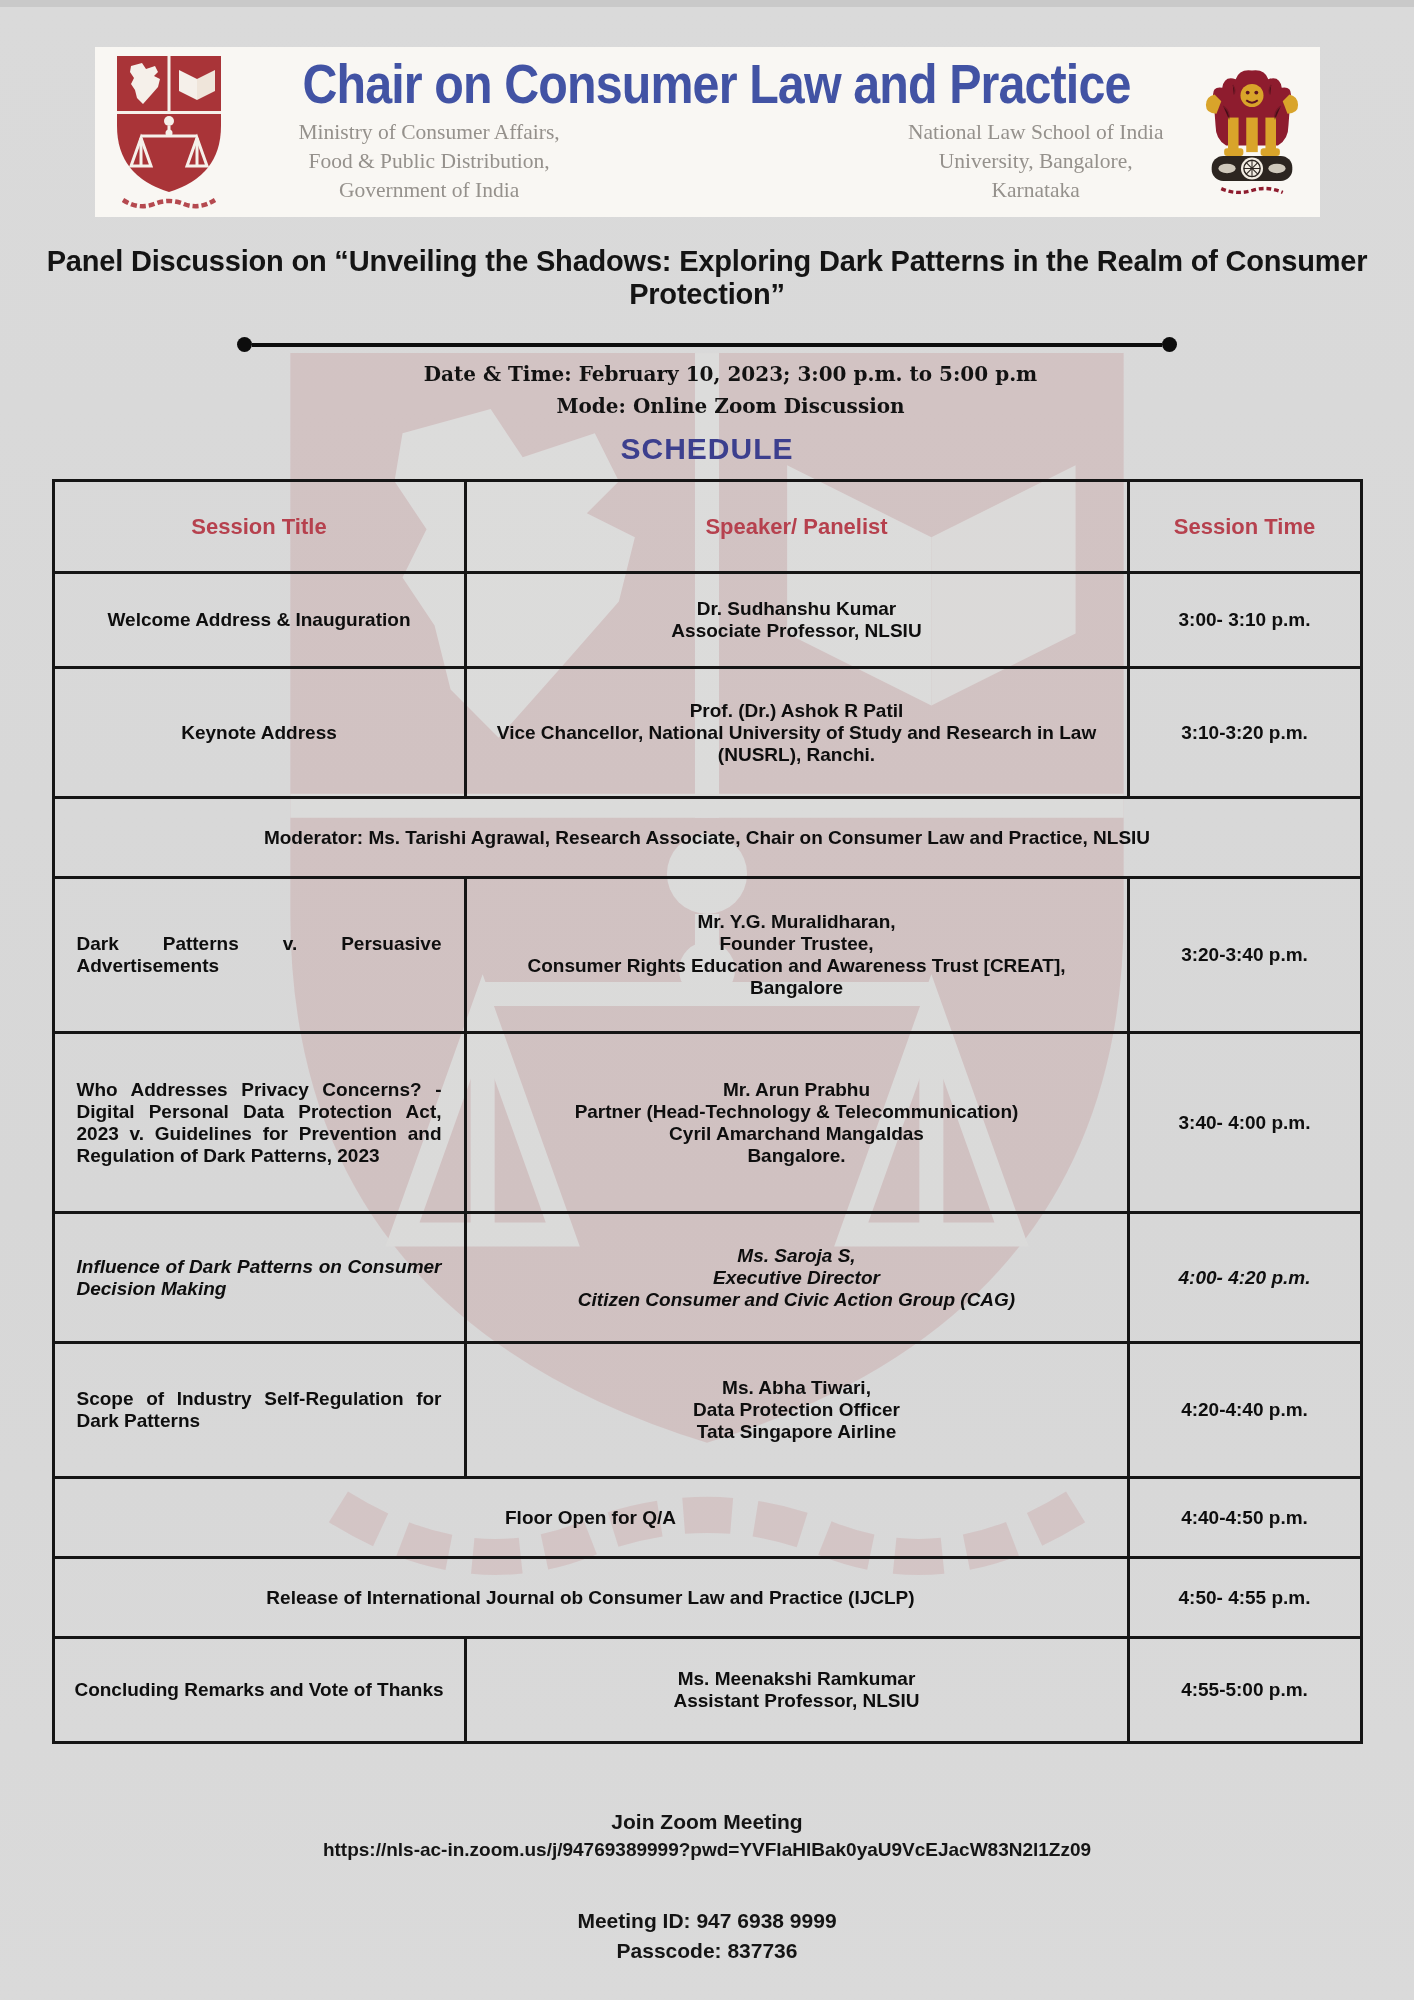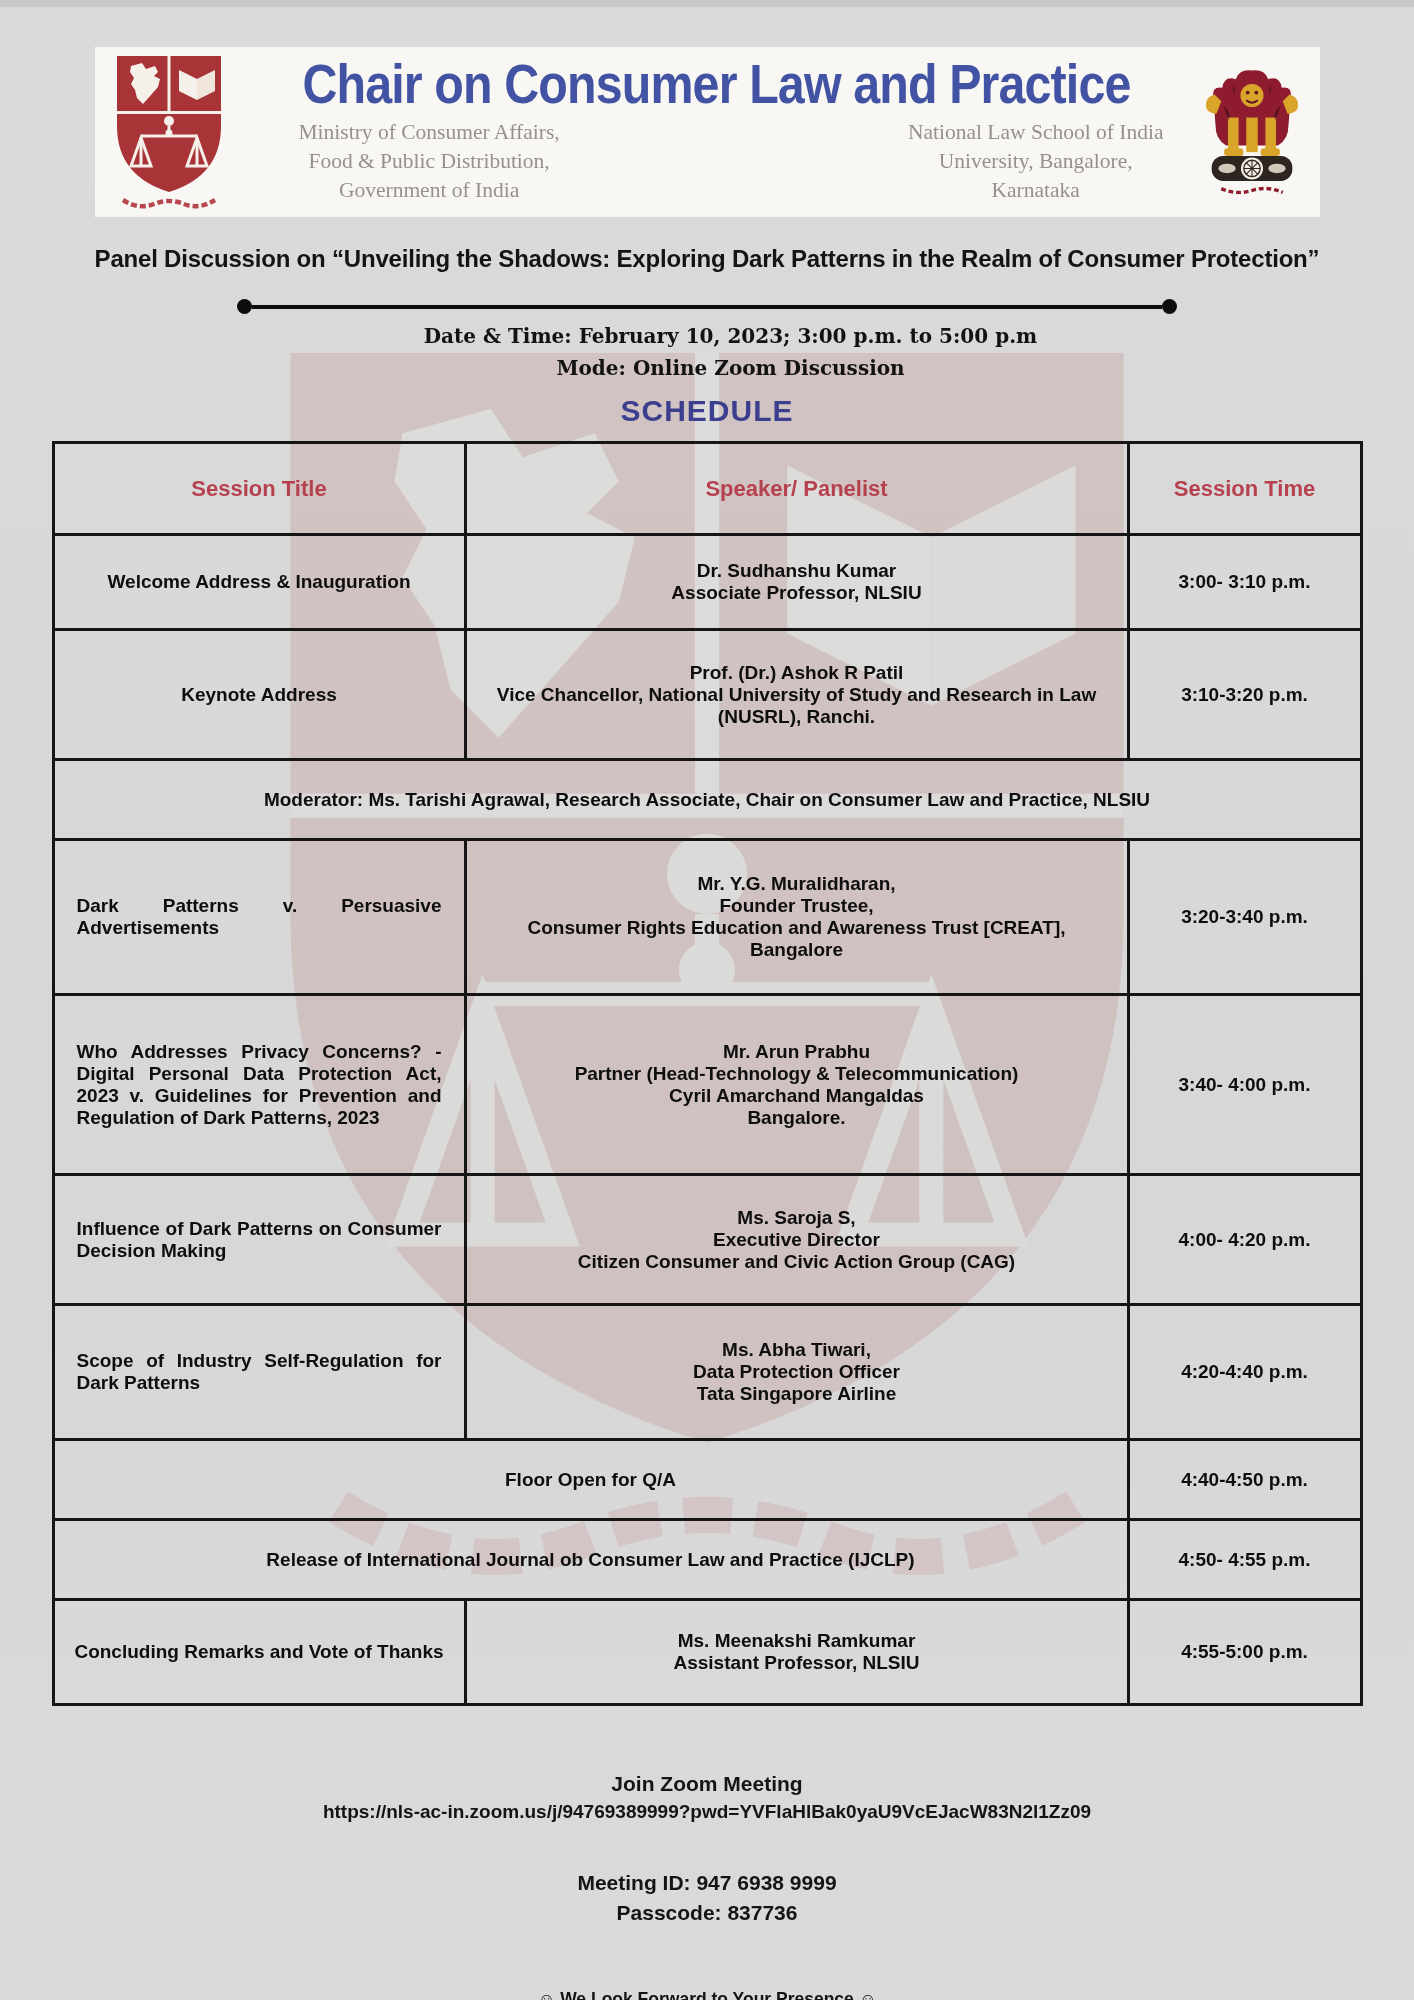--- a/index.html
+++ b/index.html
@@ -33,21 +33,21 @@
     width:100%; display:flex; justify-content:space-between;
     padding:6px 40px 0 70px;
   }
   .org-block {
     font-family:"Liberation Serif", serif; color:#95918c; font-size:21.5px;
     line-height:1.35; text-align:center; white-space:pre-line;
   }
 
   
   .event-title {
-    margin-top:28px; text-align:center; font-size:24px; font-weight:bold;
+    margin-top:28px; text-align:center; font-size:29px; font-weight:bold;
     color:#141414; letter-spacing:-0.2px;
   }
   .divider { width:940px; margin:26px auto 0; display:flex; align-items:center; }
   .divider .dot { width:15px; height:15px; border-radius:50%; background:#0d0d0d; flex:0 0 auto; }
   .divider .line { flex:1; height:4px; background:#0d0d0d; }
   .meta-line {
     text-align:center; font-family:"DejaVu Serif", serif; font-weight:bold;
     font-size:20px; color:#121212; margin-top:10px;padding-left:47px;
   }
   .meta-line.mode { margin-top:8px; }
@@ -60,21 +60,21 @@
   table.sched {
     width:1308px; margin:13px auto 0; border-collapse:collapse; table-layout:fixed;
     background:transparent;
   }
   .sched col.c1 { width:412px; } .sched col.c2 { width:663px; } .sched col.c3 { width:233px; }
   .sched th, .sched td { border:3px solid #151515; vertical-align:middle; }
   .sched th { color:#b6414e; font-size:22px; font-weight:800; }
   .sched td { font-size:19px; font-weight:bold; color:#0e0e0e; }
   tr.r0 { height:92px; } tr.r1 { height:95px; } tr.r2 { height:130px; }
   tr.r3 { height:80px; } tr.r4 { height:155px; } tr.r5 { height:180px; }
-  tr.r6 { height:130px; } tr.r7 { height:135px; } tr.r8 { height:80px; }
+  tr.r6 { height:130px;font-style:italic; } tr.r7 { height:135px; } tr.r8 { height:80px; }
   tr.r9 { height:80px; } tr.r10 { height:105px; }
   .cell-title { padding:0 22px; }
   .t-center { text-align:center; padding:0 12px; }
   .t-justify { text-align:justify; }
   .cell-speaker { text-align:center; padding:0 26px; white-space:pre-line; }
   .cell-time { text-align:center; padding:0 6px; }
   .mod-cell { text-align:center; color:#3c3f8e; font-size:20.5px; }
   .span-cell { text-align:center; padding:0 20px; }
 
   

